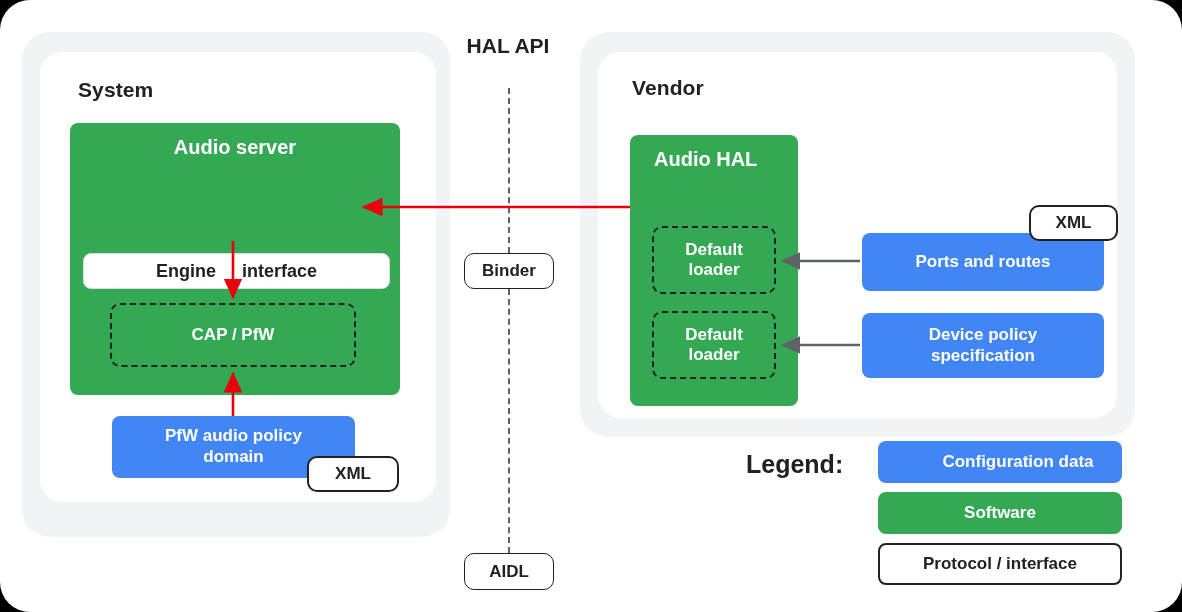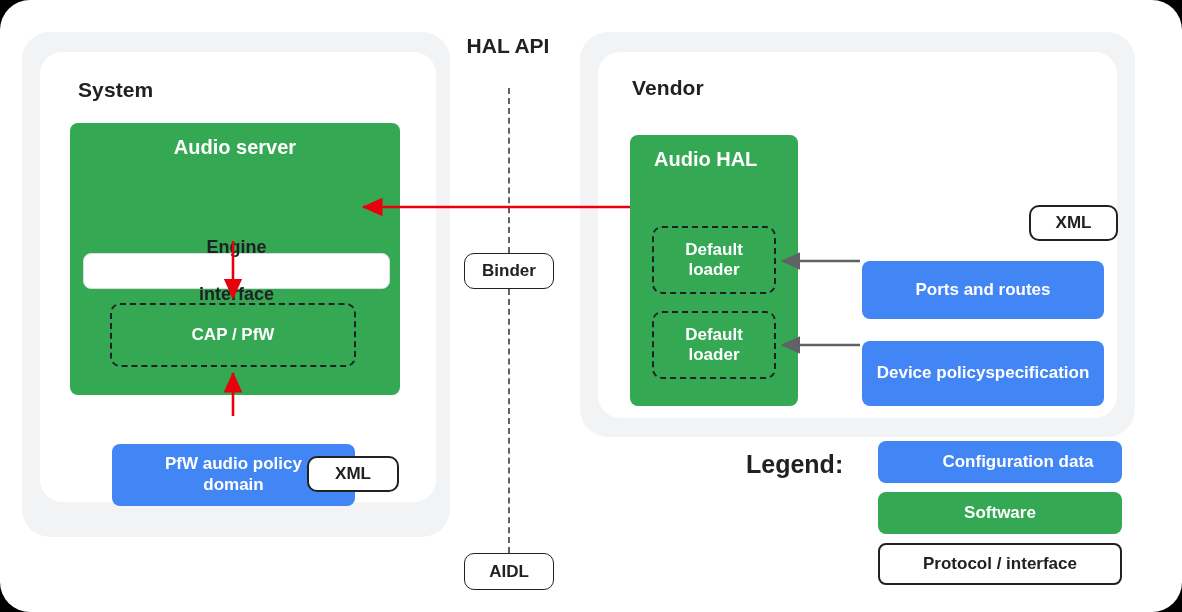--- a/index.html
+++ b/index.html
@@ -83,21 +83,20 @@
     border-radius: 8px;
     display: flex;
     align-items: center;
     justify-content: center;
     text-align: center;
     color: #ffffff;
     font-weight: bold;
     font-size: 17px;
     line-height: 1.22;
     padding: 0 10px;
-    margin-top: 28px;
   }
 
   
   .pill {
     background: #ffffff;
     border: 2px solid #202124;
     border-radius: 10px;
     display: flex;
     align-items: center;
     justify-content: center;
@@ -113,21 +112,20 @@
     background: #ffffff;
     border: 1px solid #dadce0;
     border-radius: 8px;
     display: flex;
     align-items: center;
     justify-content: center;
     color: #202124;
     font-weight: bold;
     font-size: 18px;
     gap: 26px;
-    flex-direction: column;
   }
 
   
   .divider {
     border-left: 2px dashed #5f6368;
   }
 
   
   .hal-api {
     font-weight: bold;
@@ -216,21 +214,21 @@
 
   <div class="abs dashed-box" style="left:652px; top:311px; width:124px; height:68px; flex-direction:column;">
     <span>Default</span>
     <span>loader</span>
   </div>
 
   <div class="abs blue-box" style="left:862px; top:233px; width:242px; height:58px;">Ports and routes</div>
 
   <div class="abs pill" style="left:1029px; top:205px; width:89px; height:36px;">XML</div>
 
-  <div class="abs blue-box" style="left:862px; top:313px; width:242px; height:65px; flex-direction:row;">
+  <div class="abs blue-box" style="left:862px; top:313px; width:242px; height:65px; flex-direction:column;">
     <span>Device policy</span>
     <span>specification</span>
   </div>
 
   <div class="abs legend-label" style="left:746px; top:450px;">Legend:</div>
 
   <div class="abs legend-chip" style="left:878px; top:441px; width:244px; height:42px; background:#4285f4;padding-left:36px;">Configuration data</div>
   <div class="abs legend-chip" style="left:878px; top:492px; width:244px; height:42px; background:#34a853;">Software</div>
   <div class="abs legend-chip outline" style="left:878px; top:543px; width:244px; height:42px;">Protocol / interface</div>
 

